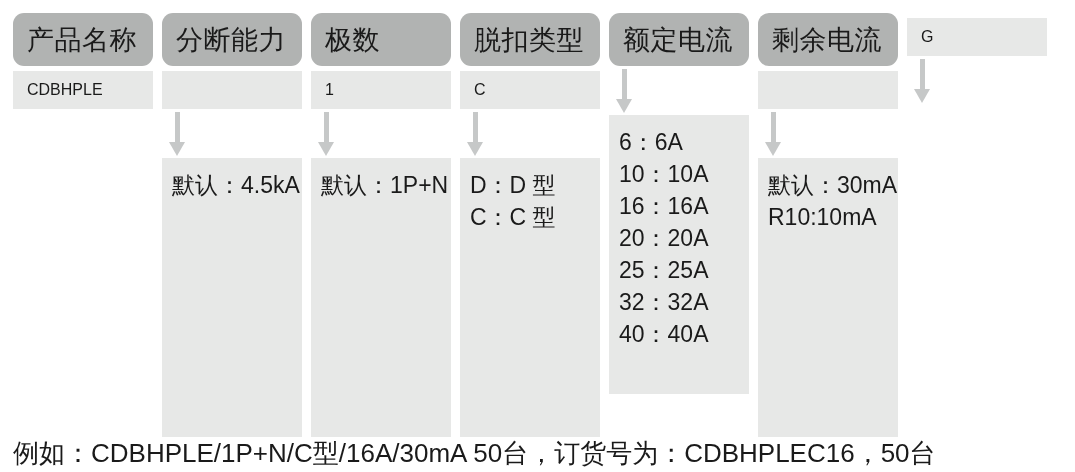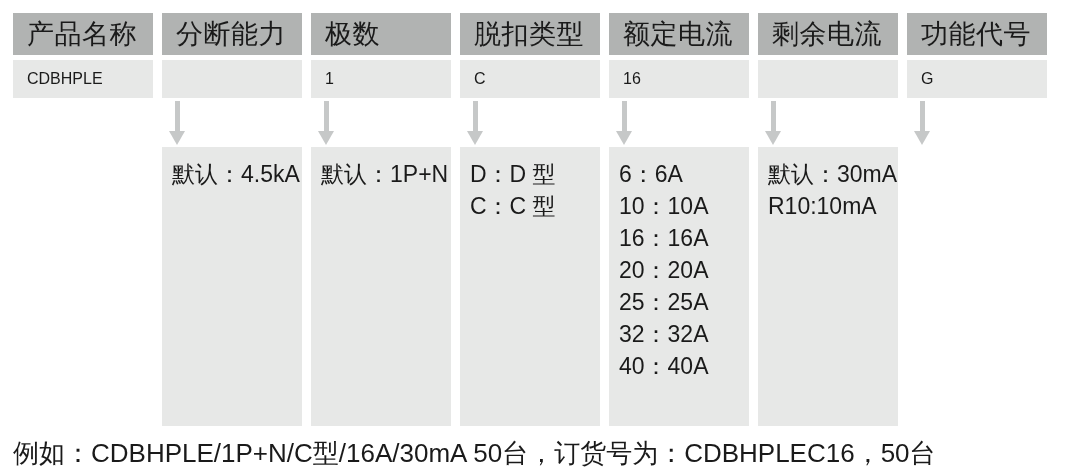--- a/index.html
+++ b/index.html
@@ -26,29 +26,30 @@
     position: absolute;
     left: 13px;
     top: 13px;
   }
   .columns {
     display: flex;
     gap: 9px;
   }
   .col { width: 140px; flex: 0 0 140px; }
   .hdr {
-    height: 42px;
+    height: 53px;
     background: var(--header-bg);
     display: flex;
     align-items: center;
     padding-left: 14px;
     font-size: 27px;
     font-weight: 500;
     letter-spacing: 0.5px;
     white-space: nowrap;
+    border-radius: 11px;
   }
   .val {
     height: 38px;
     margin-top: 5px;
     background: var(--cell-bg);
     display: flex;
     align-items: center;
     padding-left: 14px;
     font-size: 16px;
     white-space: nowrap;
@@ -167,23 +168,20 @@
     <div class="opts">
             <div class="opt-line">D：D 型</div>
             <div class="opt-line">C：C 型</div>
           </div>
   </div>
 
   <div class="col">
     <div class="hdr">
       <span class="hdr-label">额定电流</span>
     </div>
-    <div class="val">
-      <span class="val-label">16</span>
-    </div>
     <div class="arrow-zone">
       <div class="arrow">
         <div class="stem"></div>
         <div class="head"></div>
       </div>
     </div>
     <div class="opts">
             <div class="opt-line">6：6A</div>
             <div class="opt-line">10：10A</div>
             <div class="opt-line">16：16A</div>
@@ -207,23 +205,20 @@
         <div class="head"></div>
       </div>
     </div>
     <div class="opts">
             <div class="opt-line">默认：30mA</div>
             <div class="opt-line">R10:10mA</div>
           </div>
   </div>
 
   <div class="col">
-    <div class="hdr">
-      <span class="hdr-label">功能代号</span>
-    </div>
     <div class="val">
       <span class="val-label">G</span>
     </div>
     <div class="arrow-zone">
       <div class="arrow">
         <div class="stem"></div>
         <div class="head"></div>
       </div>
     </div>
   </div>

